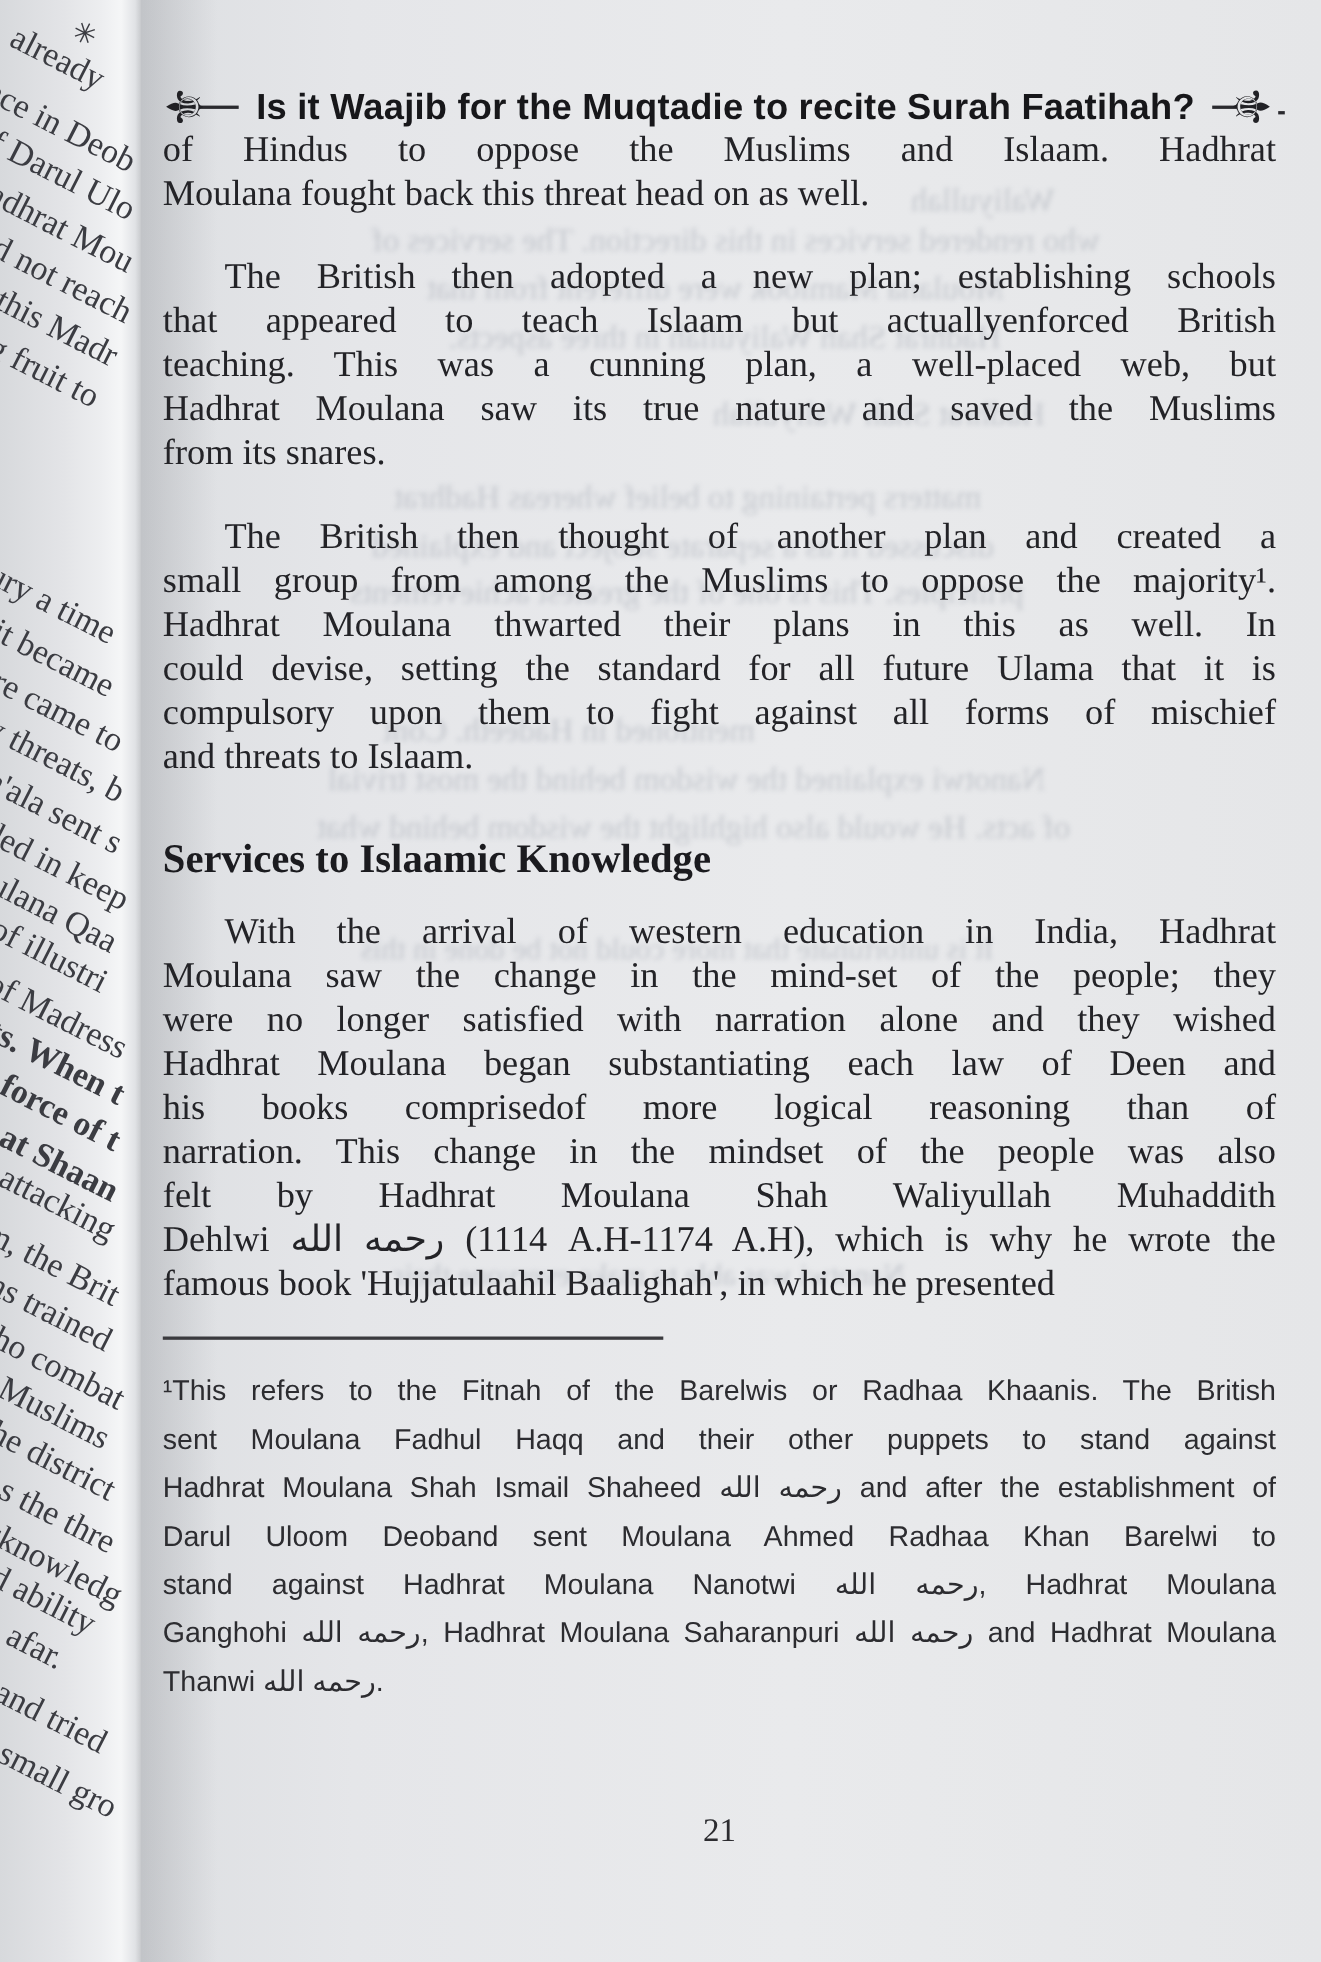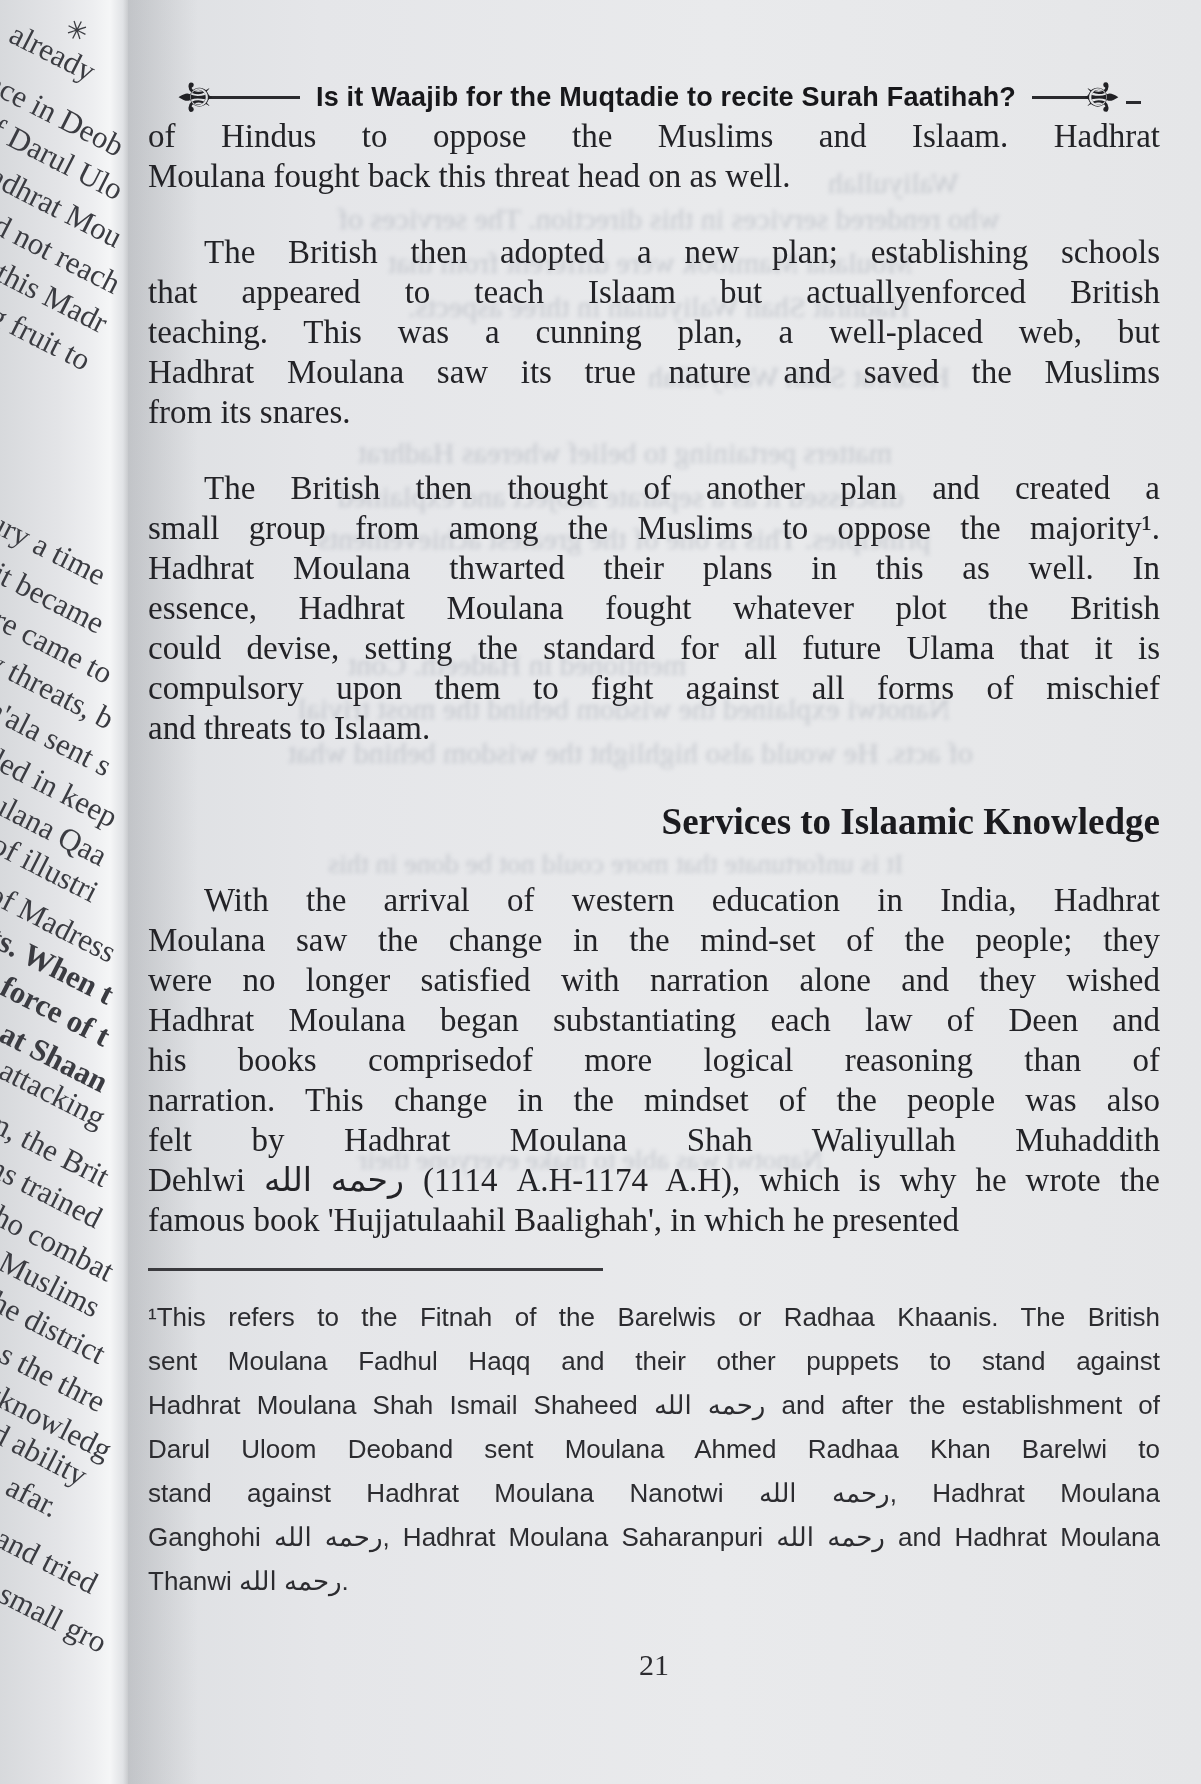--- a/index.html
+++ b/index.html
@@ -38,38 +38,38 @@
     display:flex;align-items:center;justify-content:center;
   }
   .orn{font-family:"DejaVu Sans",sans-serif;font-size:46px;line-height:1;color:#212125;}
   .orn-left{transform:rotate(-90deg);}
   .orn-right{transform:rotate(90deg);}
   .hline{height:3px;background:#2a2a2e;}
   .hline.l{width:92px;margin-left:-8px;}
   .hline.r{width:56px;margin-right:-8px;}
   .hline.tail{width:15px;margin-left:5px;transform:translateY(5px);}
   .page-title{
-    font-family:"Liberation Sans",sans-serif;font-weight:700;font-size:27px;
+    font-family:"Liberation Sans",sans-serif;font-weight:700;font-size:33px;
     color:#17171a;margin:0 16px;white-space:nowrap;letter-spacing:.2px;
   }
   
   .body-col{position:absolute;top:116px;left:20px;width:1012px;color:#232327;}
   .bline{
     font-size:33px;line-height:40px;height:40px;white-space:normal;
     text-align:justify;text-align-last:justify;color:#232327;
   }
   .bline.last-line{text-align-last:left;}
   .bline.indent{padding-left:56px;}
   .para{margin:0;}
   .p1{margin-bottom:36px;}
   .p2{margin-bottom:36px;}
   .p3{margin-bottom:12px;}
   .section-heading{
-    font-size:37px;font-weight:700;text-align:right;color:#1b1b1f;
-    margin-top:52px;margin-bottom:36px;line-height:44px;
+    font-size:37px;font-weight:700;text-align:left;color:#1b1b1f;
+    margin-top:52px;margin-bottom:23px;line-height:44px;
   }
   
   .fn-rule{width:455px;height:3px;background:#3a3a3e;margin-top:28px;}
   .footnote{margin-top:24px;}
   .fline{
     font-family:"Liberation Sans",sans-serif;font-size:26px;line-height:44px;height:44px;
     color:#2c2c30;text-align:justify;text-align-last:justify;
   }
   .fline.last-line{text-align-last:left;}
   .page-number{
@@ -210,21 +210,20 @@
       </div>
 
     <div class="para p3">
 
         <div class="bline indent">The British then thought of another plan and created a</div>
 
         <div class="bline">small group from among the Muslims to oppose the majority¹.</div>
 
         <div class="bline">Hadhrat Moulana thwarted their plans in this as well. In</div>
 
-        <div class="bline">essence, Hadhrat Moulana fought whatever plot the British</div>
 
         <div class="bline">could devise, setting the standard for all future Ulama that it is</div>
 
         <div class="bline">compulsory upon them to fight against all forms of mischief</div>
 
         <div class="bline last-line">and threats to Islaam.</div>
       </div>
 
     <div class="section-heading">Services to Islaamic Knowledge</div>
 

